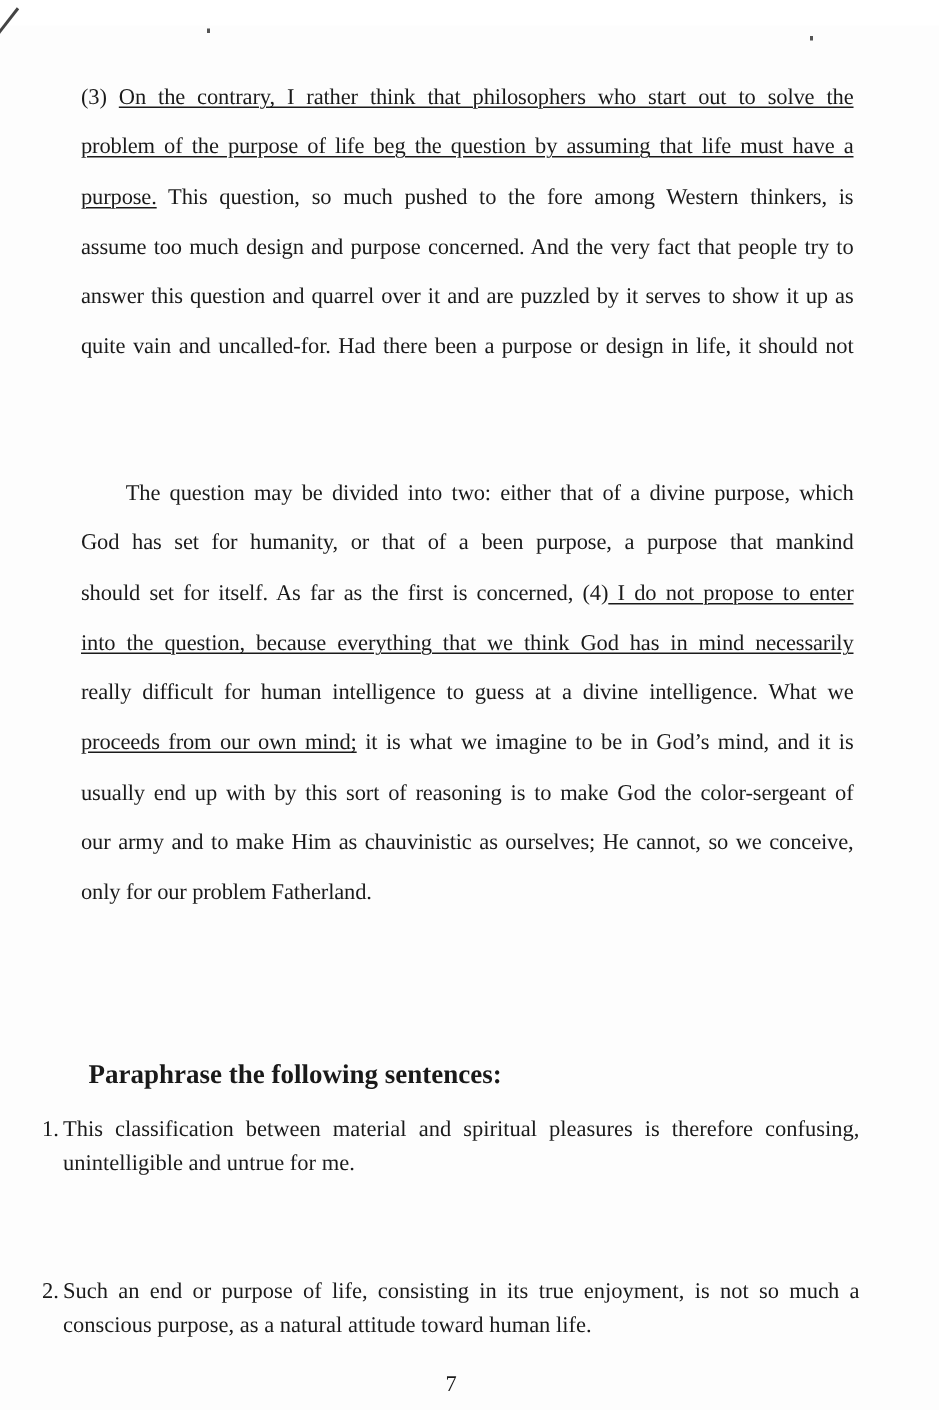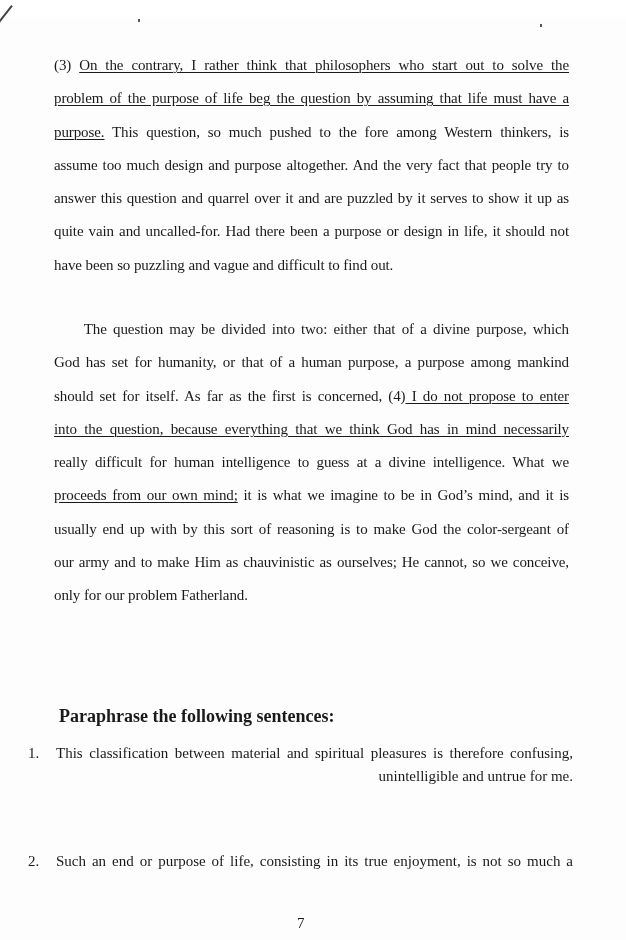--- a/index.html
+++ b/index.html
@@ -27,47 +27,46 @@
   #p2 { top: 296px; }
   .heading {
     position: absolute; left: 59px; top: 689px;
     font-weight: bold; font-size: 18px;
   }
   .q {
     position: absolute; left: 28px; width: 545px;
     font-size: 15px; line-height: 23px;
   }
   .q .num { position: absolute; left: 0; top: 0; width: 26px; }
-  .q .body { margin-left: 28px; }
-  .q .line { display: block; white-space: nowrap; text-align: right; }
+  .q .body { margin-left: 14px; }
+  .q .line { display: block; white-space: nowrap; }
   .q .line.just { text-align: justify; text-align-last: justify; }
   #q1 { top: 725px; }
   #q2 { top: 833px; }
   .pagenum { position: absolute; left: 297px; top: 898px; font-size: 15px; }
 </style>
 </head>
 <body>
 
 <div class="page">
   <div class="corner-mark"></div>
   <div class="speck" style="left:138px;top:2px;"></div>
   <div class="speck" style="left:540px;top:7px;"></div>
 
   <div class="para" id="p1">
       <span class="line"><span>(3) </span><span class="u">On the contrary, I rather think that philosophers who start out to solve the</span></span>
       <span class="line"><span class="u">problem of the purpose of life beg the question by assuming that life must have a</span></span>
       <span class="line"><span class="u">purpose.</span><span>  This question, so much pushed to the fore among Western thinkers, is</span></span>
-      <span class="line"><span>assume too much design and purpose altogether. And the very fact that people try to</span></span>
+      <span class="line"><span>assume too much design and purpose concerned. And the very fact that people try to</span></span>
       <span class="line"><span>answer this question and quarrel over it and are puzzled by it serves to show it up as</span></span>
       <span class="line"><span>quite vain and uncalled-for. Had there been a purpose or design in life, it should not</span></span>
-      <span class="line last"><span>have been so puzzling and vague and difficult to find out.</span></span>
     </div>
   <div class="para" id="p2">
       <span class="line"><span>  The question may be divided into two: either that of a divine purpose, which</span></span>
-      <span class="line"><span>God has set for humanity, or that of a human purpose, a purpose among mankind</span></span>
+      <span class="line"><span>God has set for humanity, or that of a been purpose, a purpose that mankind</span></span>
       <span class="line"><span>should set for itself. As far as the first is concerned, (4)</span><span class="u"> I do not propose to enter</span></span>
       <span class="line"><span class="u">into the question, because everything that we think God has in mind necessarily</span></span>
       <span class="line"><span>really difficult for human intelligence to guess at a divine intelligence. What we</span></span>
       <span class="line"><span class="u">proceeds from our own mind;</span><span> it is what we imagine to be in God’s mind, and it is</span></span>
       <span class="line"><span>usually end up with by this sort of reasoning is to make God the color-sergeant of</span></span>
       <span class="line"><span>our army and to make Him as chauvinistic as ourselves; He cannot, so we conceive,</span></span>
       <span class="line last"><span>only for our problem Fatherland.</span></span>
     </div>
 
   <div class="heading">Paraphrase the following sentences:</div>
@@ -77,17 +76,18 @@
     <div class="body">
       <span class="line just">This classification between material and spiritual pleasures is therefore confusing,</span>
       <span class="line">unintelligible and untrue for me.</span>
     </div>
   </div>
 
   <div class="q" id="q2">
     <span class="num">2.</span>
     <div class="body">
       <span class="line just">Such an end or purpose of life, consisting in its true enjoyment, is not so much a</span>
+      <span class="line">conscious purpose, as a natural attitude toward human life.</span>
     </div>
   </div>
 
   <div class="pagenum">7</div>
 </div>
 
 </body></html>

